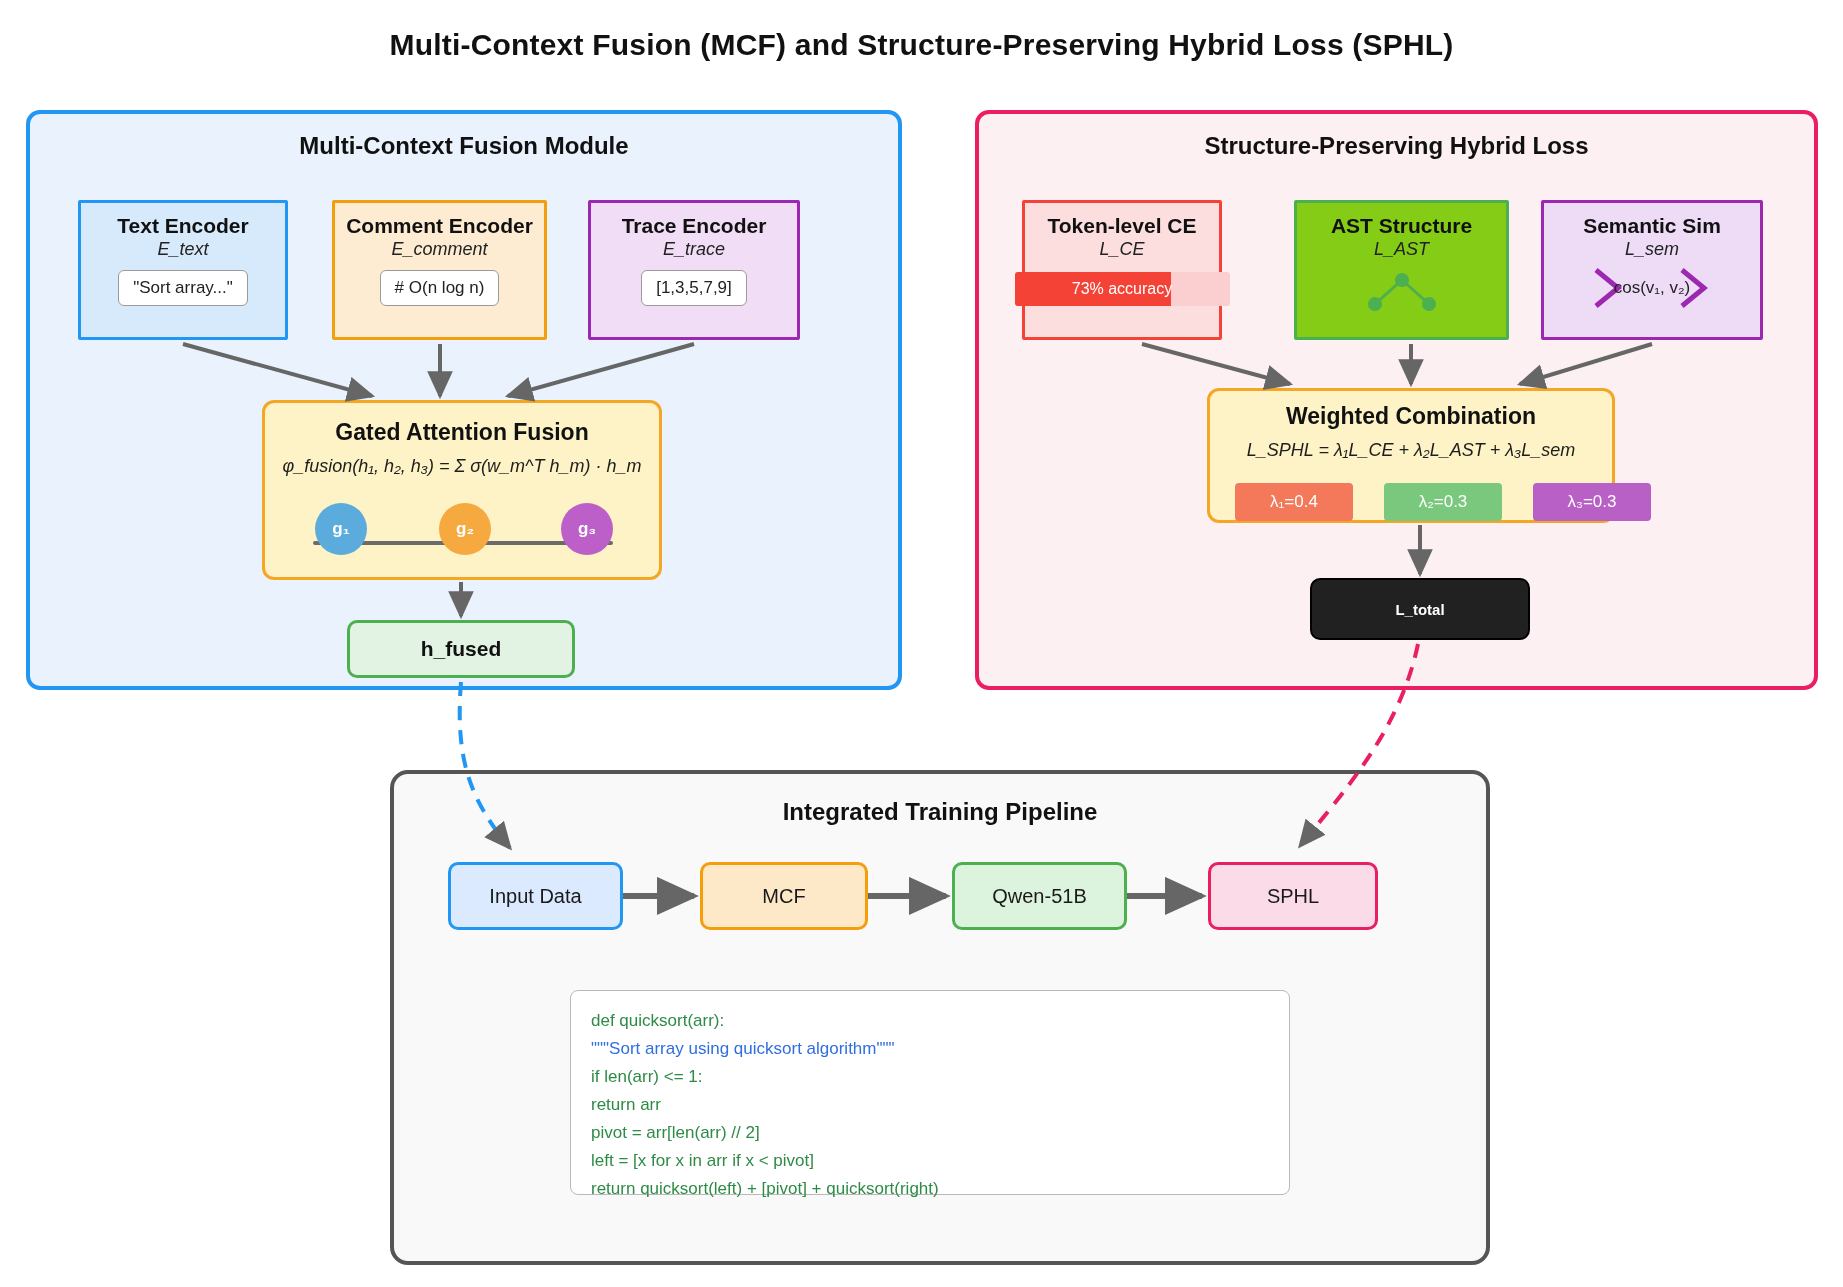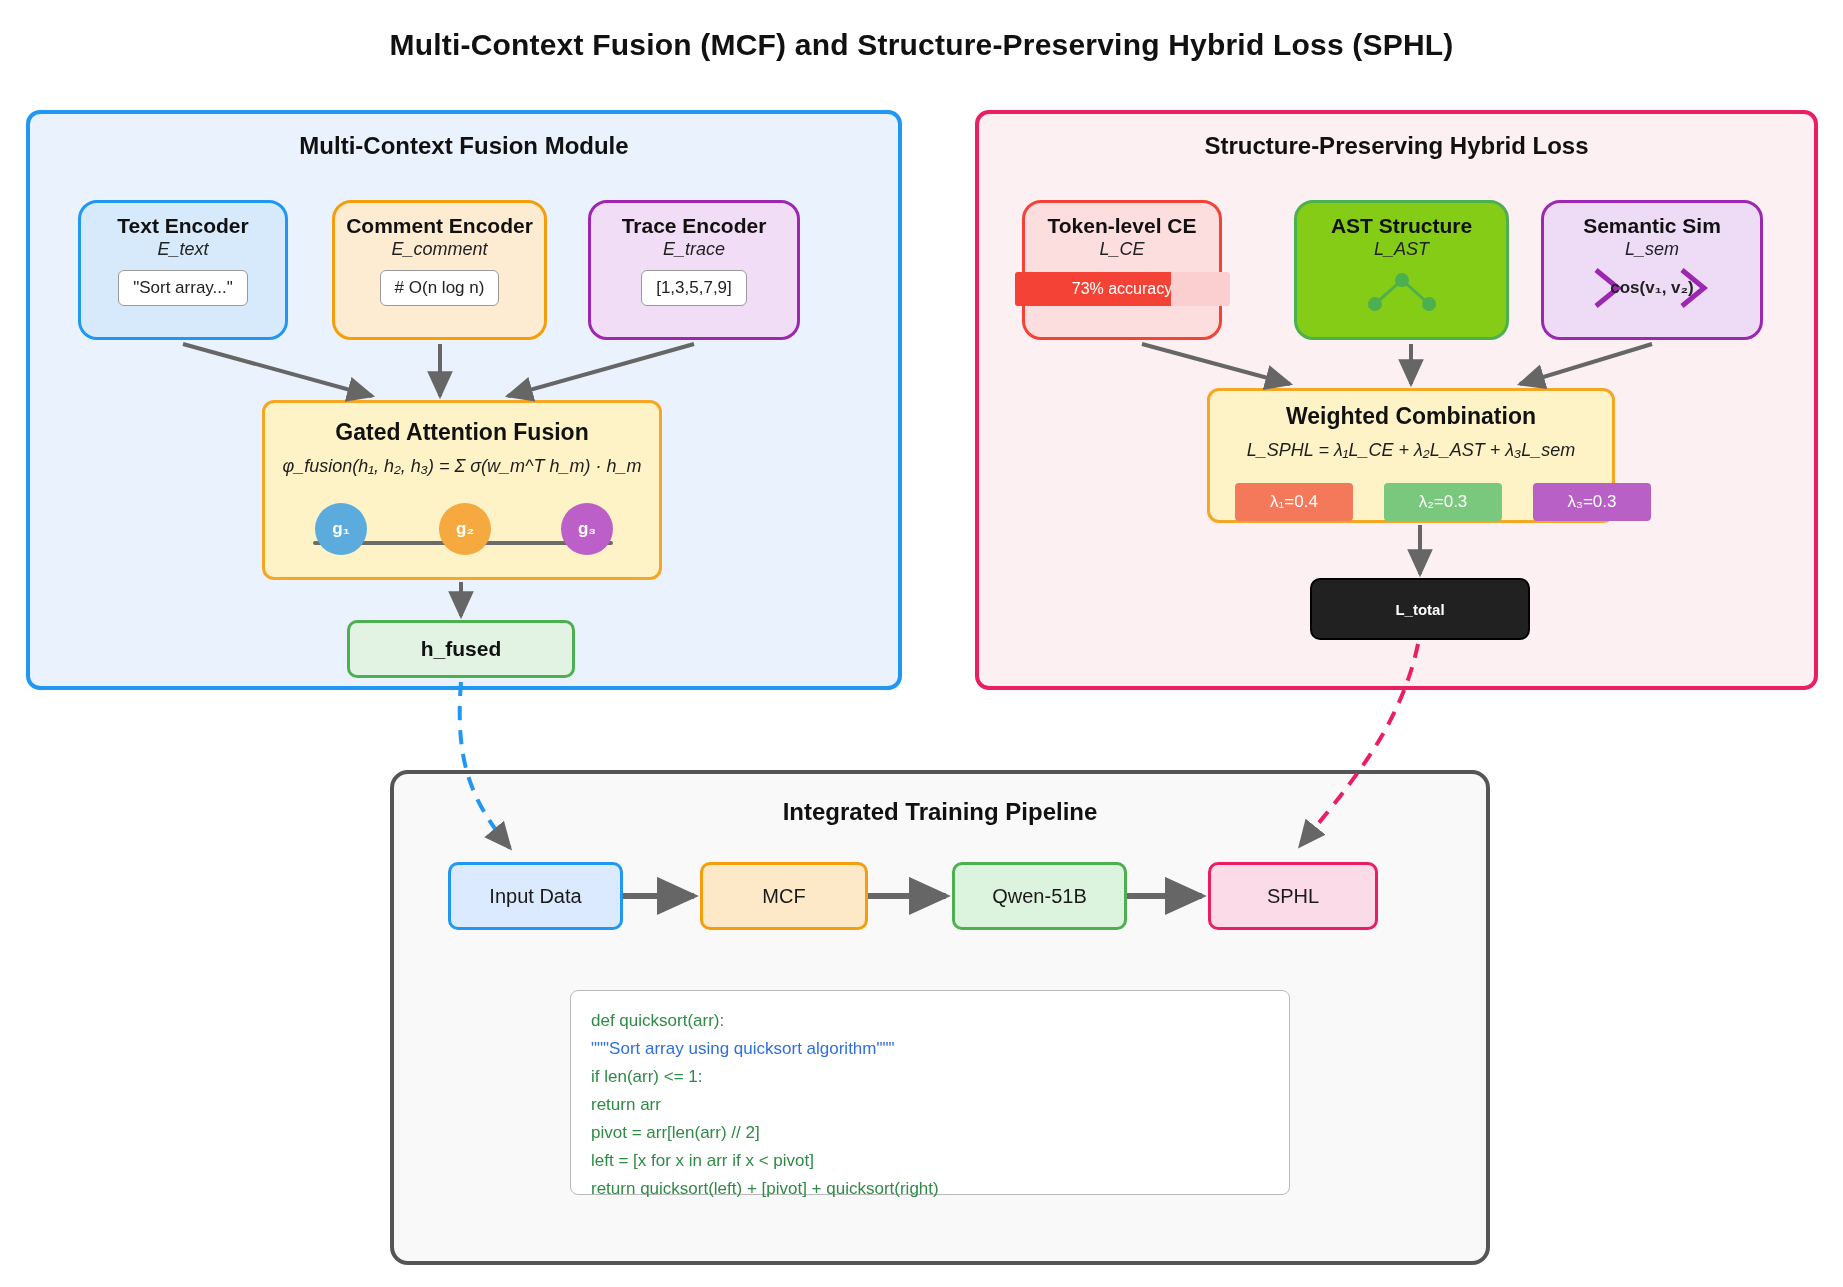--- a/index.html
+++ b/index.html
@@ -39,21 +39,21 @@
     background: #fdf0f3; border: 4px solid #e91e63;
   }
   #panel-pipeline {
     left: 390px; top: 770px; width: 1100px; height: 495px;
     background: #f9f9f9; border: 4px solid #555555; border-radius: 18px;
   }
 
   
   .node {
     position: absolute;
-    border-radius: 19px;
+    border-radius: 2px;
     display: flex; flex-direction: column;
     align-items: center; justify-content: flex-start;
     padding-top: 10px;
   }
   .node .n-title { font-size: 21px; font-weight: bold; color: #111; line-height: 1.25; }
   .node .n-sub   { font-size: 18px; font-style: italic; color: #222; margin-top: 0; }
   .chip {
     background: #ffffff; border: 1.5px solid #9a9a9a; border-radius: 6px;
     font-size: 17px; color: #222; padding: 7px 14px; margin-top: 10px;
     white-space: nowrap;
@@ -224,21 +224,21 @@
       <line x1="55" y1="12" x2="82" y2="36" stroke="#4caf50" stroke-width="3"></line>
       <circle cx="55" cy="12" r="7" fill="#4caf50"></circle>
       <circle cx="28" cy="36" r="7" fill="#4caf50"></circle>
       <circle cx="82" cy="36" r="7" fill="#4caf50"></circle>
     </svg>
   </div>
 
   <div class="node loss-sem" style="left:1541px; top:200px; width:222px; height:140px;">
     <div class="n-title">Semantic Sim</div>
     <div class="n-sub">L_sem</div>
-    <div style="position:relative; width:200px; height:48px; margin-top:4px;font-weight:bold;">
+    <div style="position:relative; width:200px; height:48px; margin-top:4px;">
       <svg width="200" height="48" style="position:absolute; left:0; top:0;">
         <polyline points="44,6 66,24 44,42" fill="none" stroke="#9c27b0" stroke-width="5"></polyline>
         <polyline points="130,6 152,24 130,42" fill="none" stroke="#9c27b0" stroke-width="5"></polyline>
       </svg>
       <div style="position:absolute; left:0; top:0; width:200px; height:48px;
                   display:flex; align-items:center; justify-content:center;
                   font-size:17px; color:#222;">cos(v₁, v₂)</div>
     </div>
   </div>
 

